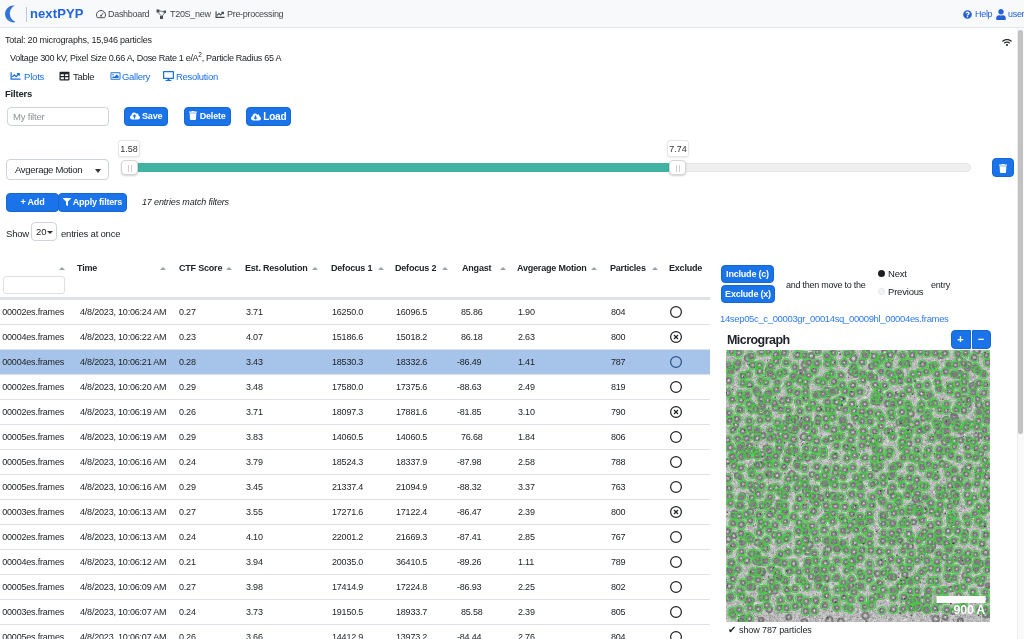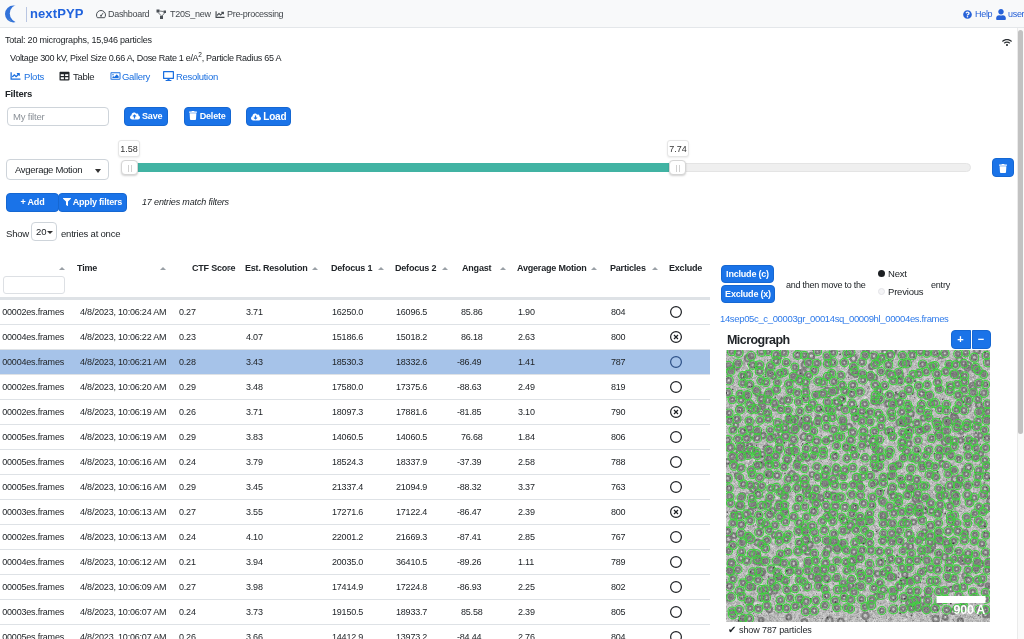--- a/index.html
+++ b/index.html
@@ -143,21 +143,21 @@
 <div class="abs" style="left:142px;top:197px;font-size:9px;font-style:italic;letter-spacing:-0.15px">17 entries match filters</div>
 
 <div class="abs" style="left:6px;top:228px;font-size:9.5px;letter-spacing:-0.2px">Show</div>
 <div class="sel" style="left:31px;top:222px;width:26px;height:19px">
   <div style="margin:3px 0 0 4px;font-size:9.5px">20</div>
   <span class="caret-down" style="right:3px;top:7.5px;border-left-width:3px;border-right-width:3px;border-top-width:3.5px"></span>
 </div>
 <div class="abs" style="left:61px;top:228px;font-size:9.5px;letter-spacing:-0.2px">entries at once</div>
 
 <div class="th" style="left:77px;top:263px">Time</div>
-<div class="th" style="left:192px;top:263px">CTF Score</div>
+<div class="th" style="left:179px;top:263px">CTF Score</div>
 <div class="th" style="left:245px;top:263px">Est. Resolution</div>
 <div class="th" style="left:331px;top:263px">Defocus 1</div>
 <div class="th" style="left:395px;top:263px">Defocus 2</div>
 <div class="th" style="left:462px;top:263px">Angast</div>
 <div class="th" style="left:517px;top:263px">Avgerage Motion</div>
 <div class="th" style="left:610px;top:263px">Particles</div>
 <div class="th" style="left:669px;top:263px">Exclude</div>
 <span class="scaret" style="left:59px;top:267px"></span>
 <span class="scaret" style="left:160px;top:267px"></span>
 <span class="scaret" style="left:226px;top:267px"></span>
@@ -270,21 +270,21 @@
 </div>
 <div class="tr" style="top:449px;">
 <span class="td" style="left:0px;top:0px;width:64px;height:25px;overflow:hidden">
       <span style="position:absolute;right:0px;top:7px;white-space:nowrap">00005es.frames</span>
     </span>
 <span class="td" style="left:80px">4/8/2023, 10:06:16 AM</span>
 <span class="td" style="left:179px">0.24</span>
 <span class="td" style="left:246px">3.79</span>
 <span class="td" style="left:332px">18524.3</span>
 <span class="td" style="left:396px">18337.9</span>
-<span class="td" style="left:457px">-37.39</span>
+<span class="td" style="left:457px">-87.98</span>
 <span class="td" style="left:518px">2.58</span>
 <span class="td" style="left:611px">788</span>
 <svg width="14" height="14" viewBox="0 0 14 14" style="position:absolute;left:669px;top:5px">
       <circle cx="7" cy="7" r="5.4" fill="none" stroke="#1c1f23" stroke-width="1.2"></circle>
     </svg>
 </div>
 <div class="tr" style="top:474px;">
 <span class="td" style="left:0px;top:0px;width:64px;height:25px;overflow:hidden">
       <span style="position:absolute;right:0px;top:7px;white-space:nowrap">00005es.frames</span>
     </span>

